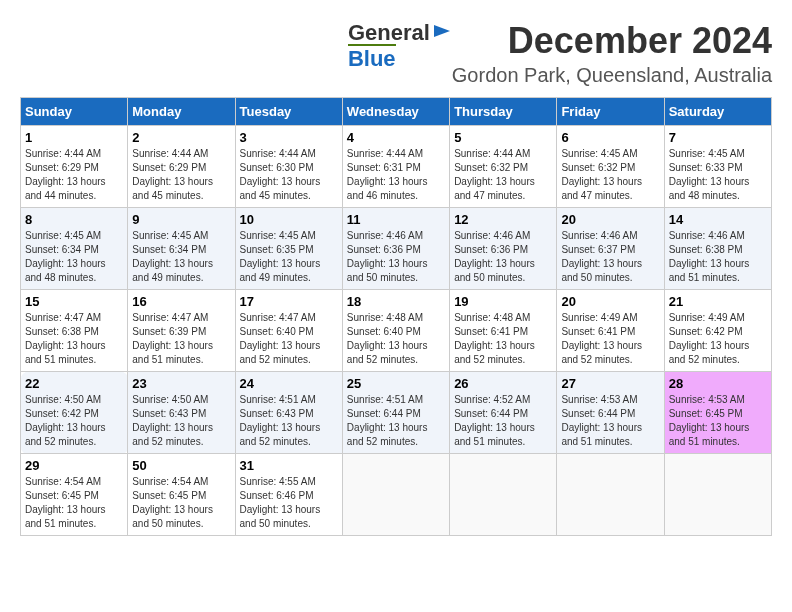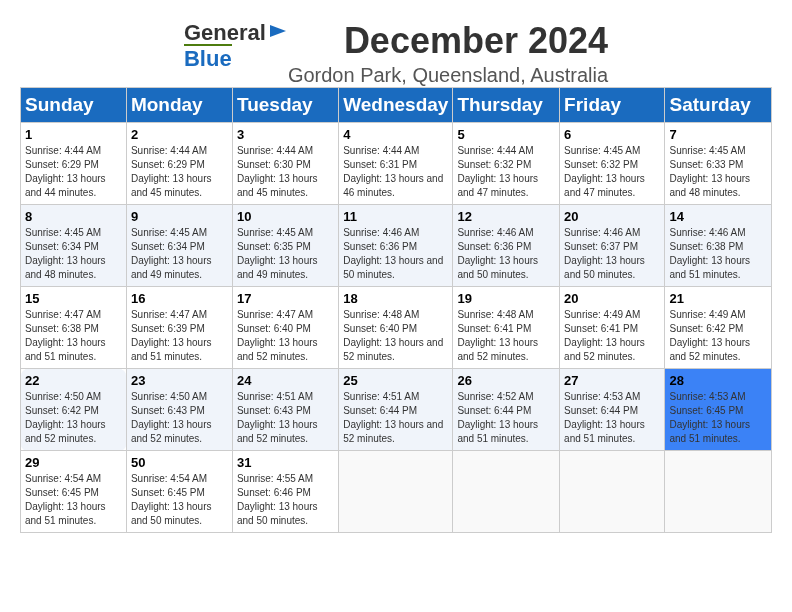--- a/index.html
+++ b/index.html
@@ -5,22 +5,23 @@
     * { box-sizing: border-box; margin: 0; padding: 0; }
     body {
       font-family: Arial, sans-serif;
       background: #fff;
       width: 792px;
       min-height: 612px;
       padding: 20px;
     }
     .header-area {
       display: flex;
-      justify-content: center;
+      justify-content: flex-end;
       align-items: flex-start;
+      margin-bottom: 10px;
     }
     .logo {
       display: flex;
       flex-direction: column;
       align-items: flex-start;
     }
     .logo-line {
       display: flex;
       align-items: center;
     }
@@ -40,21 +41,21 @@
     .calendar {
       width: 100%;
       border-collapse: collapse;
       font-size: 11px;
     }
     .calendar th {
       background-color: #1a6bbf;
       color: #fff;
       padding: 6px 4px;
       text-align: left;
-      font-size: 19px;
+      font-size: 13px;
       font-weight: bold;
       border: 1px solid #ccc;
     }
     .calendar td {
       border: 1px solid #ccc;
       padding: 4px;
       vertical-align: top;
       width: calc(100% / 7);
       min-height: 80px;
       background: #fff;
@@ -222,21 +223,21 @@
           <div class="day-info">Sunrise: 4:51 AM<br>Sunset: 6:44 PM<br>Daylight: 13 hours and 52 minutes.</div>
         </td>
         <td style="background: rgb(240, 244, 250);">
           <span class="day-num">26</span>
           <div class="day-info">Sunrise: 4:52 AM<br>Sunset: 6:44 PM<br>Daylight: 13 hours and 51 minutes.</div>
         </td>
         <td style="background: rgb(240, 244, 250);">
           <span class="day-num">27</span>
           <div class="day-info">Sunrise: 4:53 AM<br>Sunset: 6:44 PM<br>Daylight: 13 hours and 51 minutes.</div>
         </td>
-        <td style="background: #3b82f6;">
+        <td style="background: #f0abfc;">
           <span class="day-num">28</span>
           <div class="day-info">Sunrise: 4:53 AM<br>Sunset: 6:45 PM<br>Daylight: 13 hours and 51 minutes.</div>
         </td>
       </tr>
       <tr style="background: rgb(255, 255, 255);">
         <td>
           <span class="day-num">29</span>
           <div class="day-info">Sunrise: 4:54 AM<br>Sunset: 6:45 PM<br>Daylight: 13 hours and 51 minutes.</div>
         </td>
         <td>

